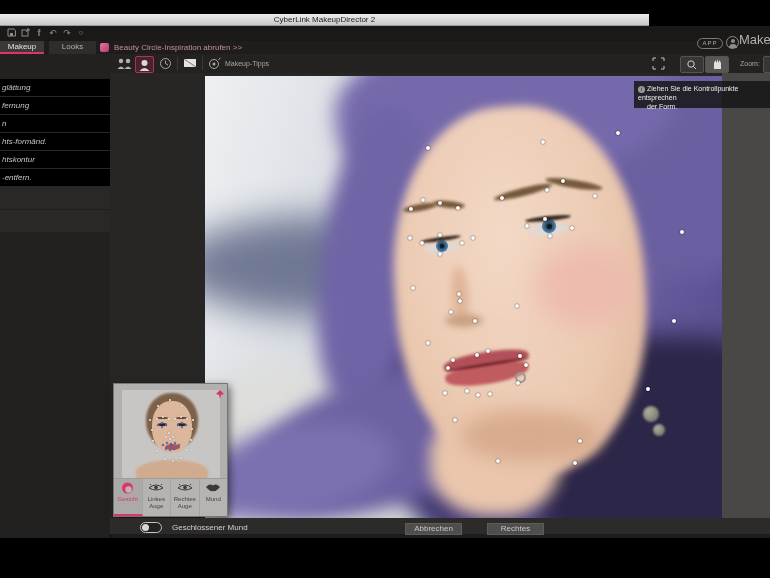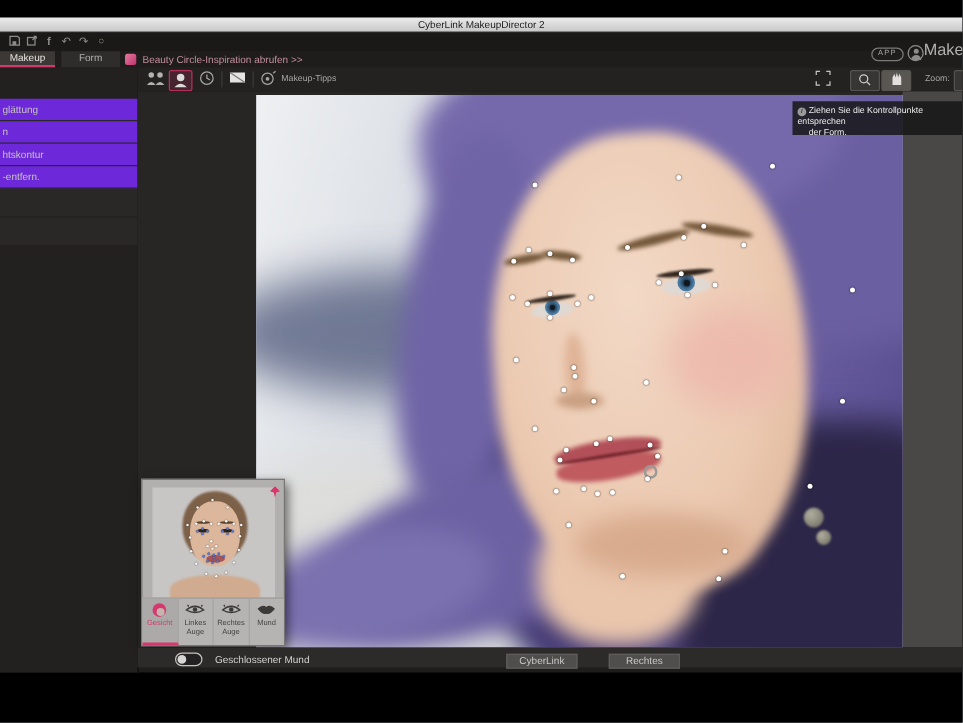--- a/index.html
+++ b/index.html
@@ -1,21 +1,21 @@
 <!DOCTYPE html>
 <html><head>
 <meta charset="utf-8">
 <style>
   html,body{margin:0;padding:0;background:#000;}
   body{width:770px;height:578px;position:relative;overflow:hidden;
        font-family:"Liberation Sans",sans-serif;-webkit-font-smoothing:antialiased;}
   .abs{position:absolute;}
 
   
-  .titlebar{position:absolute;left:0;top:14px;width:770px;height:11px;
+  .titlebar{position:absolute;left:0;top:14px;width:649px;height:11px;
     background:linear-gradient(#ebebeb,#c9c9c9);border-bottom:1px solid #9a9a9a;
     text-align:center;font-size:8px;line-height:11px;color:#1c1c1c;}
 
   
   .app{position:absolute;left:0;top:26px;width:770px;height:512px;background:#1f1d1c;}
 
   
   .menubar{position:absolute;left:0;top:0;width:770px;height:15px;background:#1b1918;}
   .mb-icon{position:absolute;top:1px;width:12px;height:12px;color:#8e8c8a;
     font-size:9px;line-height:12px;text-align:center;}
@@ -37,22 +37,22 @@
     letter-spacing:1px;}
   .avatar{left:726px;top:10px;width:11px;height:11px;border:1px solid #8e8c8a;border-radius:50%;}
   .avatar i{position:absolute;left:3.5px;top:2px;width:4px;height:4px;border-radius:50%;background:#8e8c8a;}
   .avatar b{position:absolute;left:1.5px;top:6.5px;width:8px;height:4px;border-radius:4px 4px 0 0;background:#8e8c8a;}
   .mode-title{left:739px;top:6px;font-size:13px;color:#b2b0ae;white-space:nowrap;}
 
   
   .sidebar{position:absolute;left:0;top:28px;width:110px;height:484px;
     background:#232120;border-right:1px solid #0c0a0a;}
   .sb-items{position:absolute;left:0;top:25px;width:110px;}
-  .sb-item{height:17px;background:#6d28d9;border-bottom:1px solid #292726;
-    font-size:8px;line-height:17px;color:#c6c4c2;padding-left:2px;overflow:hidden;}
+  .sb-item{height:17px;background:#000000;border-bottom:1px solid #292726;
+    font-size:8px;line-height:17px;color:#c6c4c2;padding-left:2px;overflow:hidden;font-style:italic;}
   .sb-dim{height:22px;background:#2a2827;border-bottom:1px solid #211f1e;
     font-size:8px;line-height:22px;color:#6b6967;padding-left:2px;}
 
   
   .toolbar{position:absolute;left:110px;top:28px;width:660px;height:19px;
     background:#242221;border-bottom:1px solid #131110;}
   .tb{position:absolute;top:2px;height:15px;}
   .tool-sel{border:1px solid #b3305c;background:#46232e;border-radius:2px;}
   .tb-box{border:1px solid #55534f;background:#383634;border-radius:2px;}
   .tb-box.on{background:#5a5651;}
@@ -199,35 +199,37 @@
           <path d="M5 4 L8 1 M8 1 h-2 M8 1 v2" stroke="#8e8c8a" fill="none"></path>
         </svg>
     </div>
     <div class="mb-icon abs" style="left:33px;font-weight:bold;">f</div>
     <div class="mb-icon abs" style="left:47px;">↶</div>
     <div class="mb-icon abs" style="left:61px;">↷</div>
     <div class="mb-icon abs" style="left:75px;font-size:8px;">○</div>
   </div>
 
   <div class="tab tab-makeup">Makeup</div>
-  <div class="tab tab-looks">Form</div>
+  <div class="tab tab-looks">Looks</div>
   <div class="bc-icon abs"></div>
   <div class="bc-label abs">Beauty Circle-Inspiration abrufen &gt;&gt;</div>
 
   <div class="app-badge abs">APP</div>
   <div class="avatar abs">
       <i></i>
       <b></b>
     </div>
   <div class="mode-title abs">Makeup</div>
 
   <div class="sidebar">
     <div class="sb-items">
       <div class="sb-item">glättung</div>
+      <div class="sb-item">fernung</div>
       <div class="sb-item">n</div>
+      <div class="sb-item">hts-formänd.</div>
       <div class="sb-item">htskontur</div>
       <div class="sb-item">-entfern.</div>
       <div class="sb-dim"></div>
       <div class="sb-dim"></div>
     </div>
   </div>
 
   <div class="toolbar">
     <div class="tb abs" style="left:6px;width:17px;">
       <svg width="17" height="13">
@@ -472,17 +474,17 @@
         <span>Mund</span>
       </div>
     </div>
   </div>
 
   <div class="bottombar">
     <div class="toggle">
         <div class="knob"></div>
       </div>
     <div class="toggle-label">Geschlossener Mund</div>
-    <div class="bb-btn btn-cancel">CyberLink</div>
+    <div class="bb-btn btn-cancel">Abbrechen</div>
     <div class="bb-btn btn-done">Rechtes</div>
   </div>
 
 </div>
 
 </body></html>

